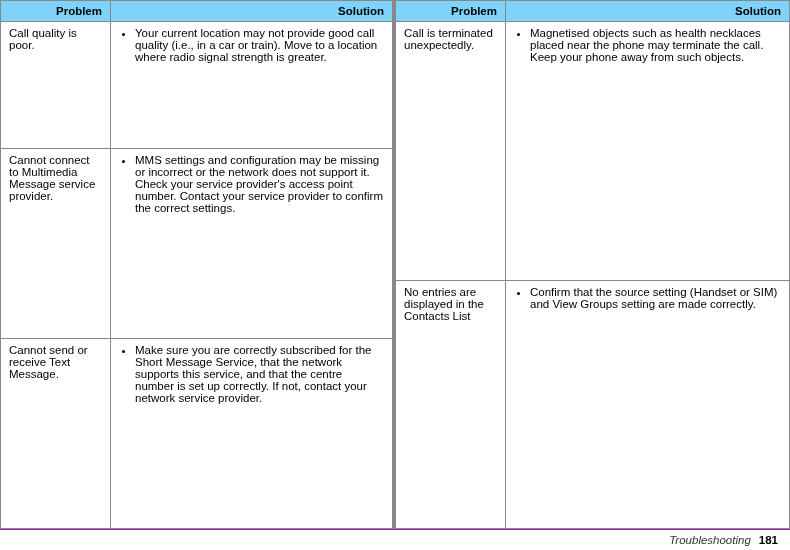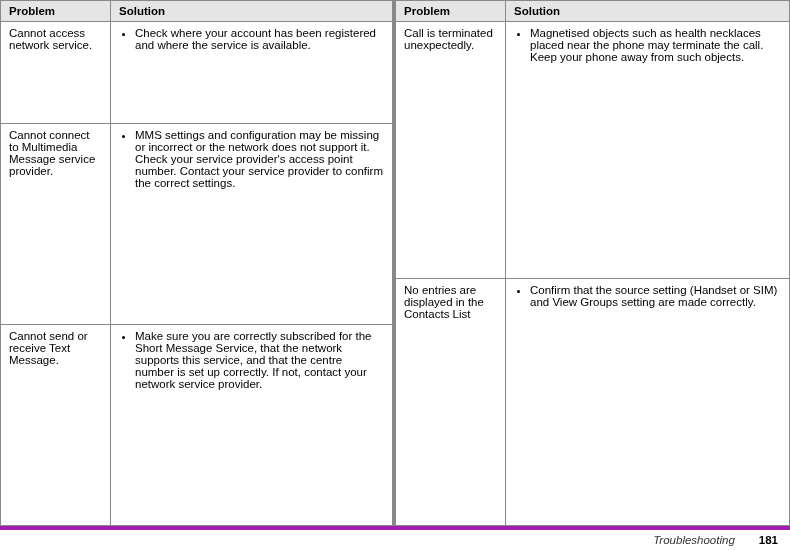--- a/index.html
+++ b/index.html
@@ -16,24 +16,24 @@
       display: flex;
       flex: 1;
       overflow: hidden;
     }
     table {
       width: 100%;
       border-collapse: collapse;
       height: 100%;
     }
     th {
-      background: #e5e5e5;
+      background: #7dd3fc;
       border: 1px solid #888;
       padding: 4px 8px;
-      text-align: left;
+      text-align: right;
       font-weight: bold;
       font-size: 11.5px;
     }
     td {
       border: 1px solid #888;
       padding: 5px 8px;
       vertical-align: top;
       font-size: 11.5px;
     }
     td.problem-cell {
@@ -56,55 +56,55 @@
     }
     .right-table {
       width: 395px;
     }
     .footer {
       display: flex;
       justify-content: flex-end;
       align-items: center;
       padding: 4px 12px;
       font-size: 11.5px;
-      border-top: 4px solid #a21caf;
+      border-top: 1px solid #a21caf;
     }
     .footer-text {
       font-style: italic;
       color: #333;
     }
     .footer-page {
       font-weight: bold;
-      margin-left: 24px;
+      margin-left: 8px;
     }
   </style>
 </head>
 <body>
 
 <div class="page-content">
 
   <div class="left-table">
     <table>
       <thead>
         <tr>
           <th>Problem</th>
           <th>Solution</th>
         </tr>
       </thead>
       <tbody>
 
-
         <tr>
-          <td class="problem-cell">Cannot access network service.</td>
+          <td class="problem-cell">Call quality is poor.</td>
           <td class="solution-cell">
             <ul>
-              <li>Check where your account has been registered and where the service is available.</li>
+              <li>Your current location may not provide good call quality (i.e., in a car or train). Move to a location where radio signal strength is greater.</li>
             </ul>
           </td>
         </tr>
+
 
         <tr>
           <td class="problem-cell">Cannot connect to Multimedia Message service provider.</td>
           <td class="solution-cell">
             <ul>
               <li>MMS settings and configuration may be missing or incorrect or the network does not support it. Check your service provider's access point number. Contact your service provider to confirm the correct settings.</li>
             </ul>
           </td>
         </tr>
 

